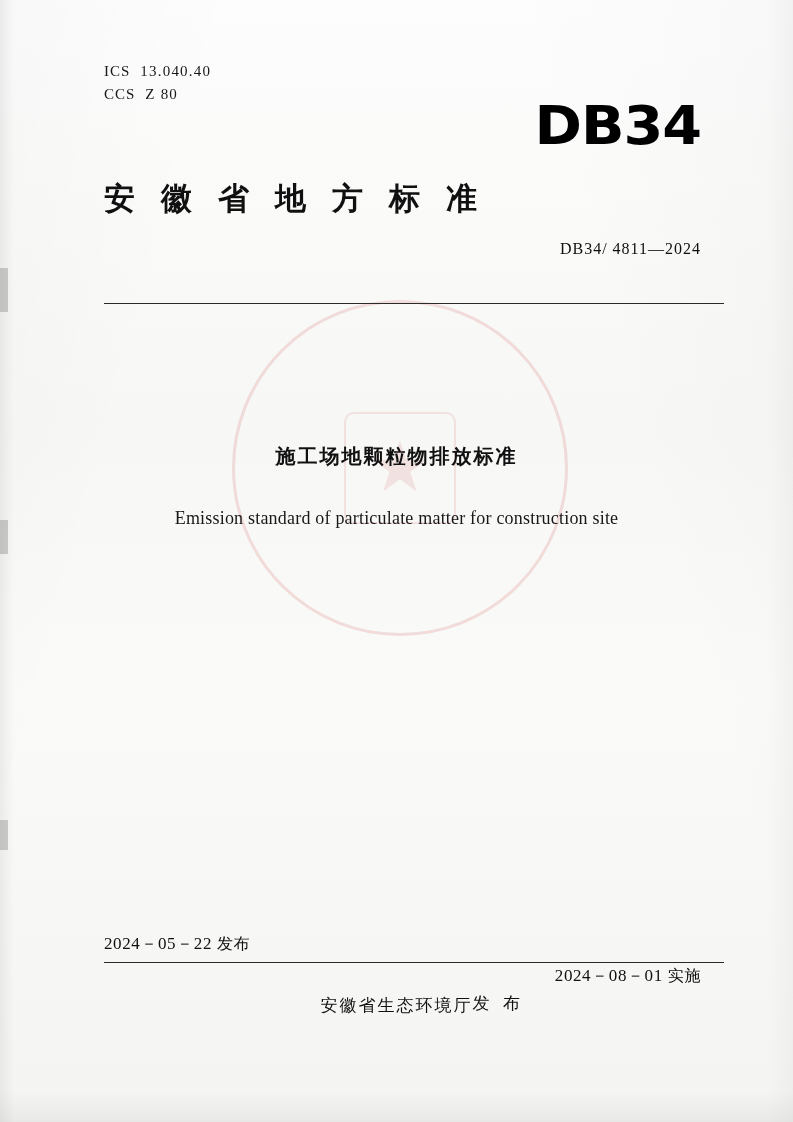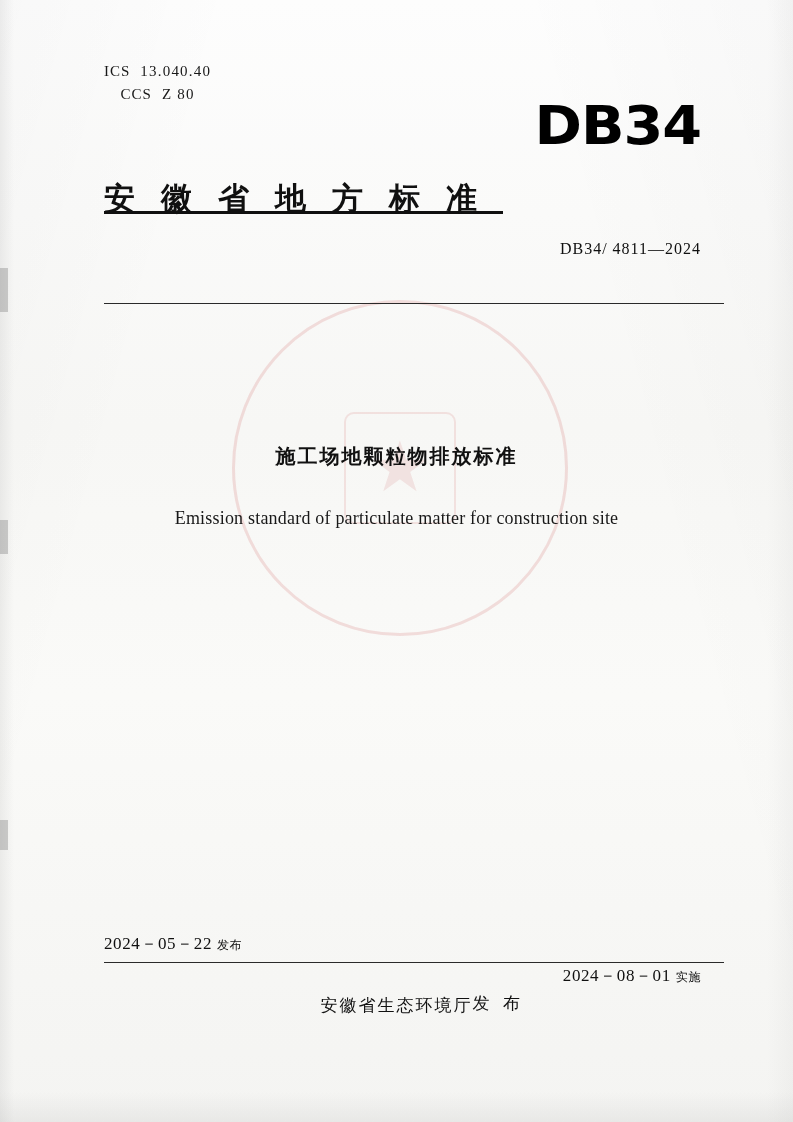--- a/index.html
+++ b/index.html
@@ -94,21 +94,20 @@
 
   .ics-block {
     position: absolute;
     left: 104px;
     top: 60px;
     font-family: "Liberation Serif", serif;
     font-size: 15px;
     line-height: 23px;
     letter-spacing: 0.5px;
     color: #181818;
-    text-align: center;
   }
   .ics-row span.k { letter-spacing: 1px; }
   .ics-row span.v { margin-left: 10px; letter-spacing: 1.2px; }
 
   .db-logo {
     position: absolute;
     right: 92px;
     top: 94px;
     font-family: "DejaVu Sans", sans-serif;
     font-weight: bold;
@@ -123,21 +122,20 @@
     position: absolute;
     left: 104px;
     top: 178px;
     width: 620px;
     font-family: "DejaVu Sans", sans-serif;
     font-weight: bold;
     font-size: 31px;
     letter-spacing: 26px;
     color: #101010;
     white-space: nowrap;
-    text-decoration: underline;
   }
 
   .std-number {
     position: absolute;
     right: 92px;
     top: 240px;
     font-family: "Liberation Serif", serif;
     font-size: 16px;
     letter-spacing: 1px;
     color: #101010;
@@ -190,21 +188,21 @@
     position: absolute;
     left: 104px;
     top: 932px;
     font-family: "Liberation Serif", serif;
     font-size: 17px;
     letter-spacing: 0.6px;
     color: #101010;
   }
   .issue-date .cn, .effective-date .cn {
     font-family: Liberation Serif, serif;
-    font-size: 12px;
+    font-size: 16px;
     margin-left: 5px;
   }
 
   .effective-date {
     position: absolute;
     right: 92px;
     top: 964px;
     font-family: "Liberation Serif", serif;
     font-size: 17px;
     letter-spacing: 0.6px;

